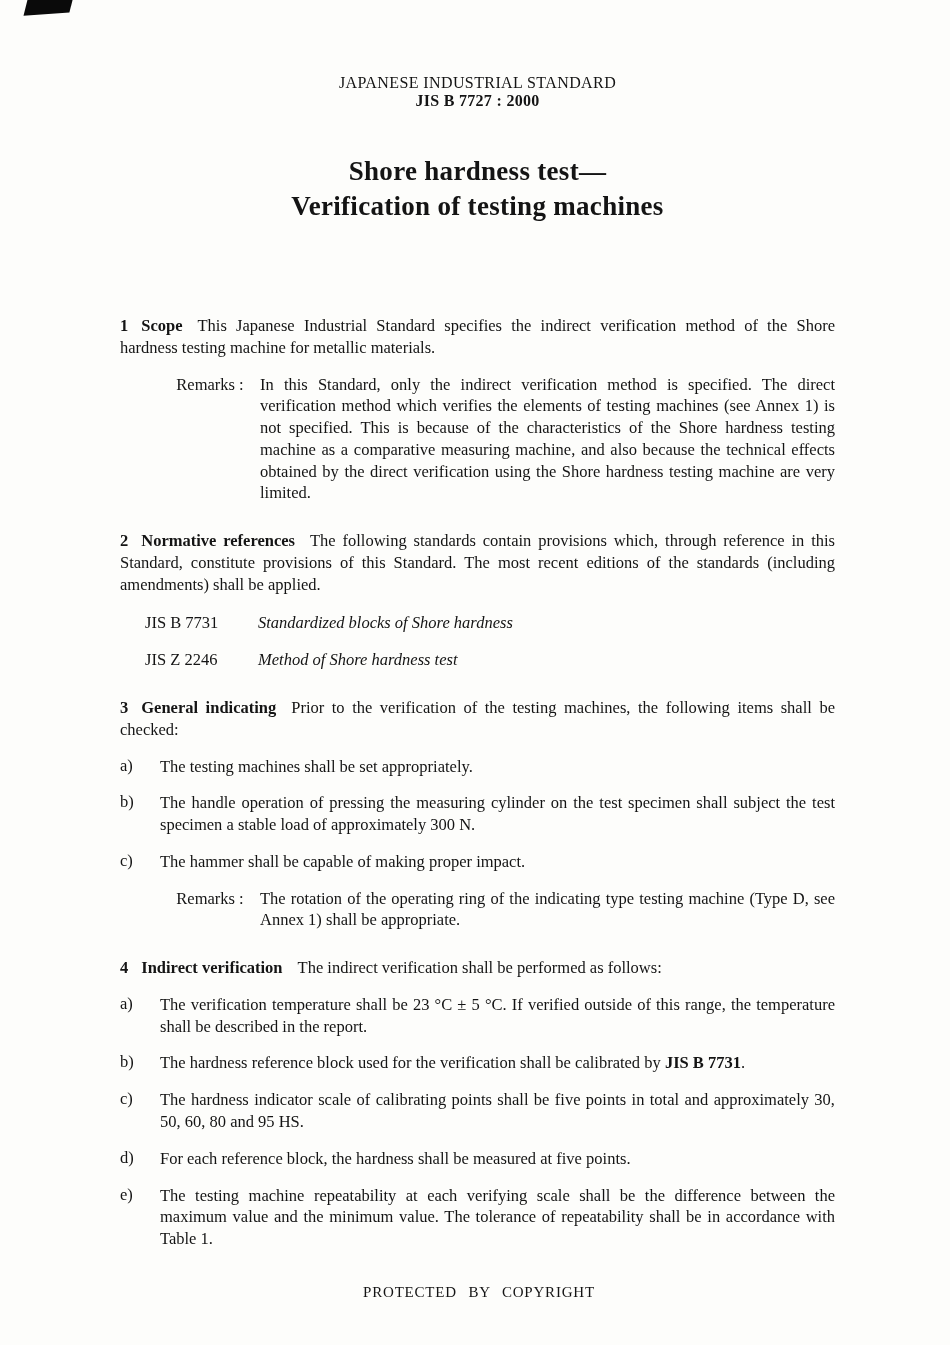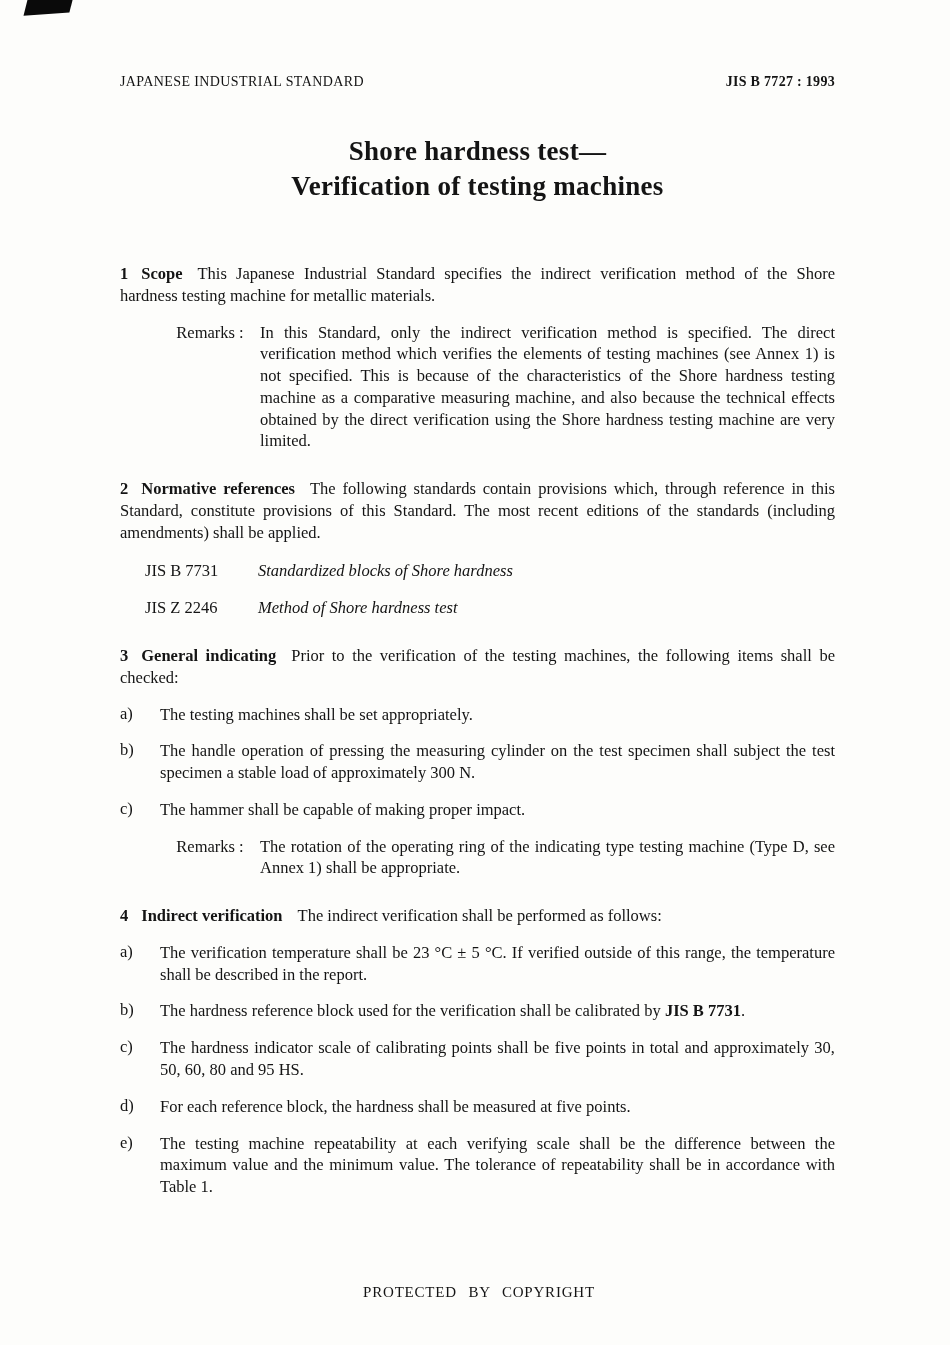--- a/index.html
+++ b/index.html
@@ -22,38 +22,39 @@
     left: 26px;
     width: 46px;
     height: 20px;
     background: #0a0a0a;
     transform: rotate(-4deg) skewX(-18deg);
   }
   .doc-header {
     display: flex;
     justify-content: space-between;
     align-items: center;
-    font-size: 14px;
+    font-size: 16px;
+    flex-direction: column;
   }
   .doc-header .left { letter-spacing: 0.4px; }
   .doc-header .right { font-weight: bold; letter-spacing: 0.3px; }
   .doc-title {
     margin: 44px 0 0 0;
     text-align: center;
     font-weight: bold;
     font-size: 27px;
     line-height: 1.28;
     letter-spacing: 0.3px;
   }
   .para {
     margin: 26px 0 0 0;
     text-align: justify;
     line-height: 1.32;
   }
-  .para.first-section { margin-top: 60px; }
+  .para.first-section { margin-top: 92px; }
   .sec-num  { font-weight: bold; margin-right: 13px; }
   .sec-head { font-weight: bold; margin-right: 15px; }
   .remarks {
     display: flex;
     margin: 15px 0 0 40px;
     line-height: 1.32;
   }
   .remarks-label { width: 100px; flex: none; text-align: center; }
   .remarks-body  { flex: 1; text-align: justify; }
   .ref {
@@ -84,21 +85,21 @@
 </style>
 </head>
 <body>
 
 <div class="page">
 
   <div class="corner-mark"></div>
 
   <div class="doc-header">
     <span class="left">JAPANESE INDUSTRIAL STANDARD</span>
-    <span class="right">JIS B 7727 : 1993</span>
+    <span class="right">JIS B 7727 : 2000</span>
   </div>
 
   <div class="doc-title">
     <div>Shore hardness test—</div>
     <div>Verification of testing machines</div>
   </div>
 
   <p class="para first-section">
     <span class="sec-num">1</span><span class="sec-head">Scope</span><span>This Japanese Industrial Standard specifies the indirect verification method of the Shore hardness testing machine for metallic materials.</span>
   </p>

